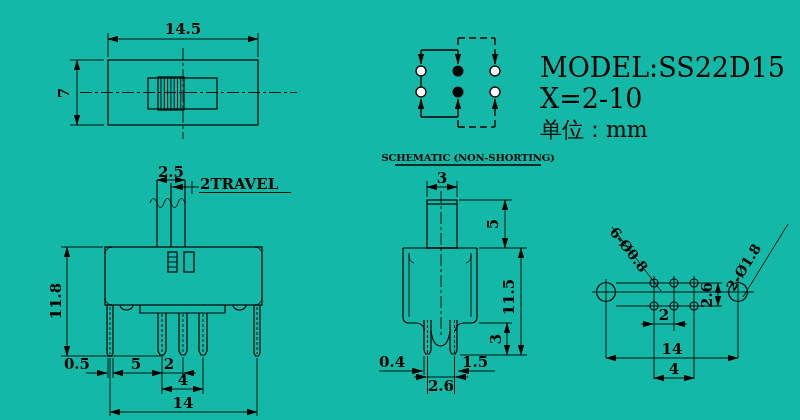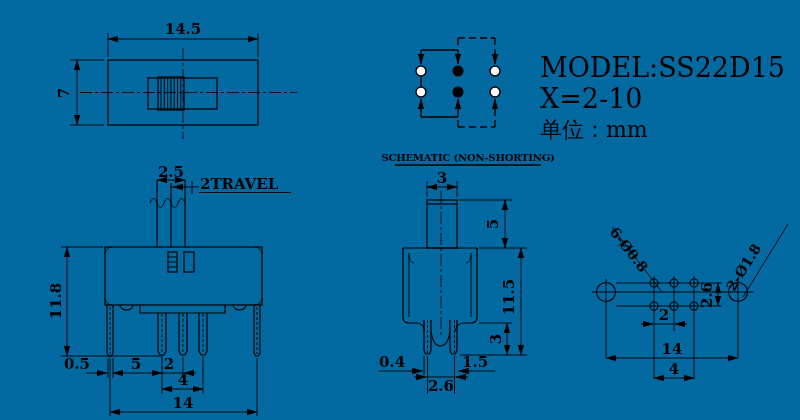--- a/index.html
+++ b/index.html
@@ -1,16 +1,16 @@
 <!DOCTYPE html>
 <html><head>
 <meta charset="utf-8">
 <style>
   html,body{margin:0;padding:0;background:#fff;}
-  #stage{position:relative;width:800px;height:420px;background:#0369a1;overflow:hidden;
+  #stage{position:relative;width:800px;height:420px;background:#14b8a6;overflow:hidden;
          font-family:"DejaVu Serif",serif;}
   svg{display:block;}
   .o  {fill:none;stroke:#000;stroke-width:1.2;}
   .t  {fill:none;stroke:#000;stroke-width:0.9;}
   .cl {fill:none;stroke:#000;stroke-width:0.9;stroke-dasharray:12 3 3 3;}
   .dt {fill:none;stroke:#000;stroke-width:0.9;stroke-dasharray:3 2;}
   .sol{fill:none;stroke:#000;stroke-width:1.4;}
   .dsh{fill:none;stroke:#000;stroke-width:1.4;stroke-dasharray:7 4;}
   text.d  {font:bold 15px "DejaVu Serif",serif;fill:#000;}
   text.ds {font:bold 14px "DejaVu Serif",serif;fill:#000;}

